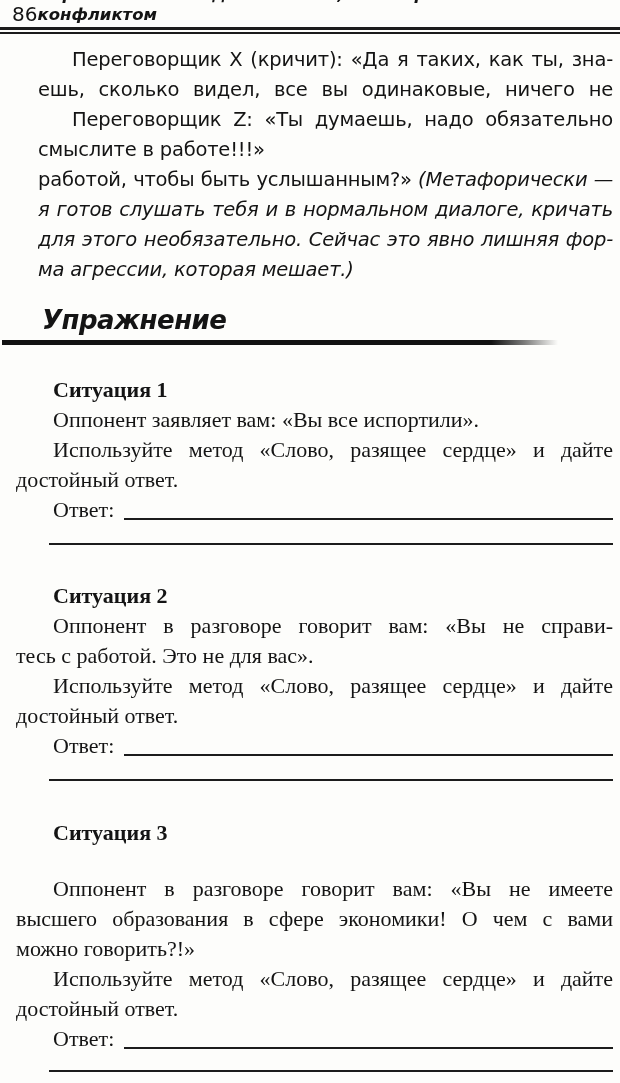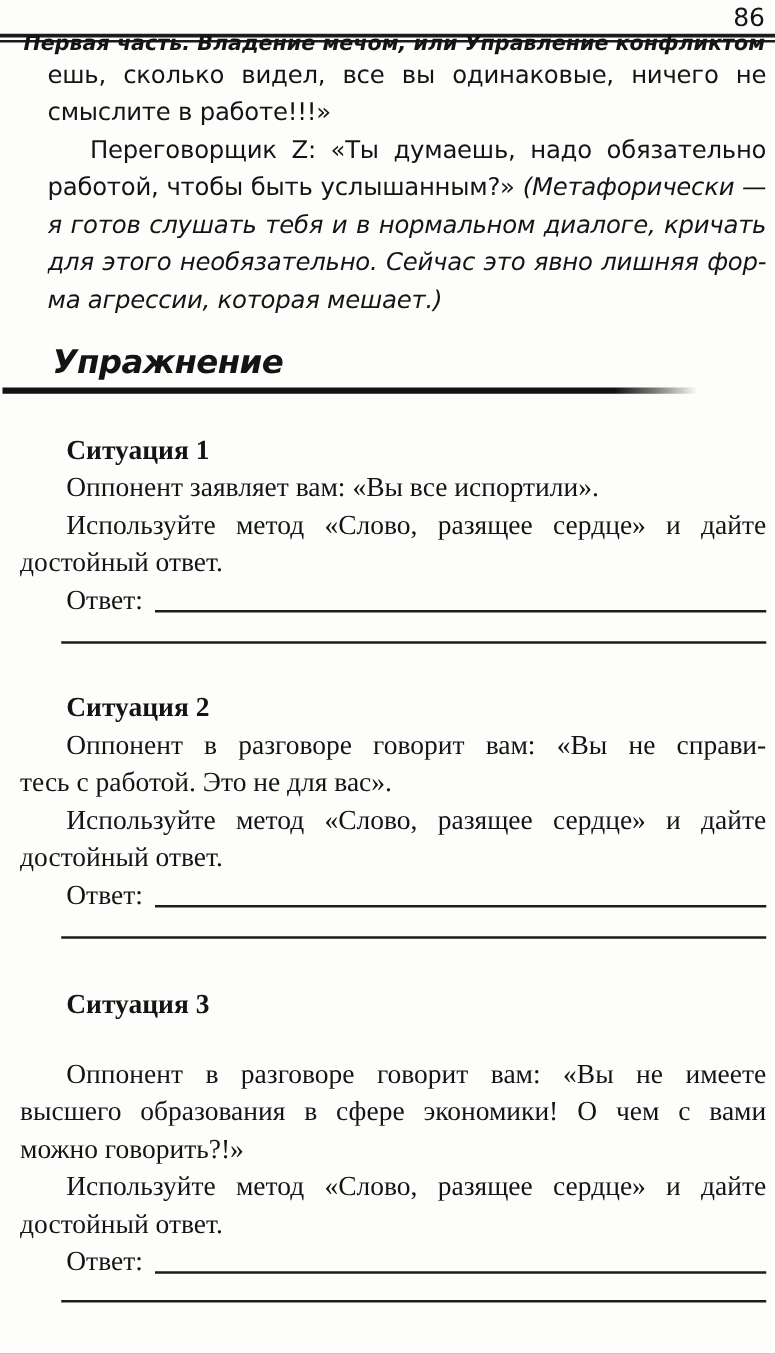--- a/index.html
+++ b/index.html
@@ -4,21 +4,21 @@
 <style>
   html,body{margin:0;padding:0;background:#777;}
   .page{
     position:relative;width:620px;height:1083px;margin:0;
     background:#fdfdfb;color:#141414;overflow:hidden;
     font-family:"Liberation Serif",serif;
   }
   
   .header{
     display:flex;justify-content:space-between;align-items:flex-end;
-    padding:3px 8px 0 12px;height:22px;flex-direction:column;
+    padding:3px 8px 0 12px;height:22px;
   }
   .pagenum{
     font-family:"DejaVu Sans",sans-serif;font-size:20px;line-height:22px;
   }
   .runtitle{
     font-family:"DejaVu Sans",sans-serif;font-style:italic;font-weight:bold;
     font-size:16.5px;line-height:20px;
   }
   .double-rule{
     margin-top:2px;height:2px;
@@ -69,23 +69,24 @@
 <body>
 
 <div class="page">
   <div class="header">
     <span class="pagenum">86</span>
     <span class="runtitle">Первая часть. Владение мечом, или Управление конфликтом</span>
   </div>
   <div class="double-rule"></div>
 
   <div class="dialogue" id="dialogue">
+      <div class="dline indent just"><span>Переговорщик Х (кричит): «Да я таких, как ты, зна-</span></div>
       <div class="dline just"><span>ешь, сколько видел, все вы одинаковые, ничего не</span></div>
+      <div class="dline indent just"><span>Переговорщик Z: «Ты думаешь, надо обязательно</span></div>
       <div class="dline"><span>смыслите в работе!!!»</span></div>
-      <div class="dline indent just"><span>Переговорщик Z: «Ты думаешь, надо обязательно</span></div>
       <div class="dline just"><span>работой, чтобы быть услышанным?» </span><span class="it">(Метафорически —</span></div>
       <div class="dline just"><span class="it">я готов слушать тебя и в нормальном диалоге, кричать</span></div>
       <div class="dline just"><span class="it">для этого необязательно. Сейчас это явно лишняя фор-</span></div>
       <div class="dline"><span class="it">ма агрессии, которая мешает.)</span></div>
     </div>
 
   <div class="ex-heading">Упражнение</div>
   <div class="thick-rule"></div>
 
   <div id="sections">

